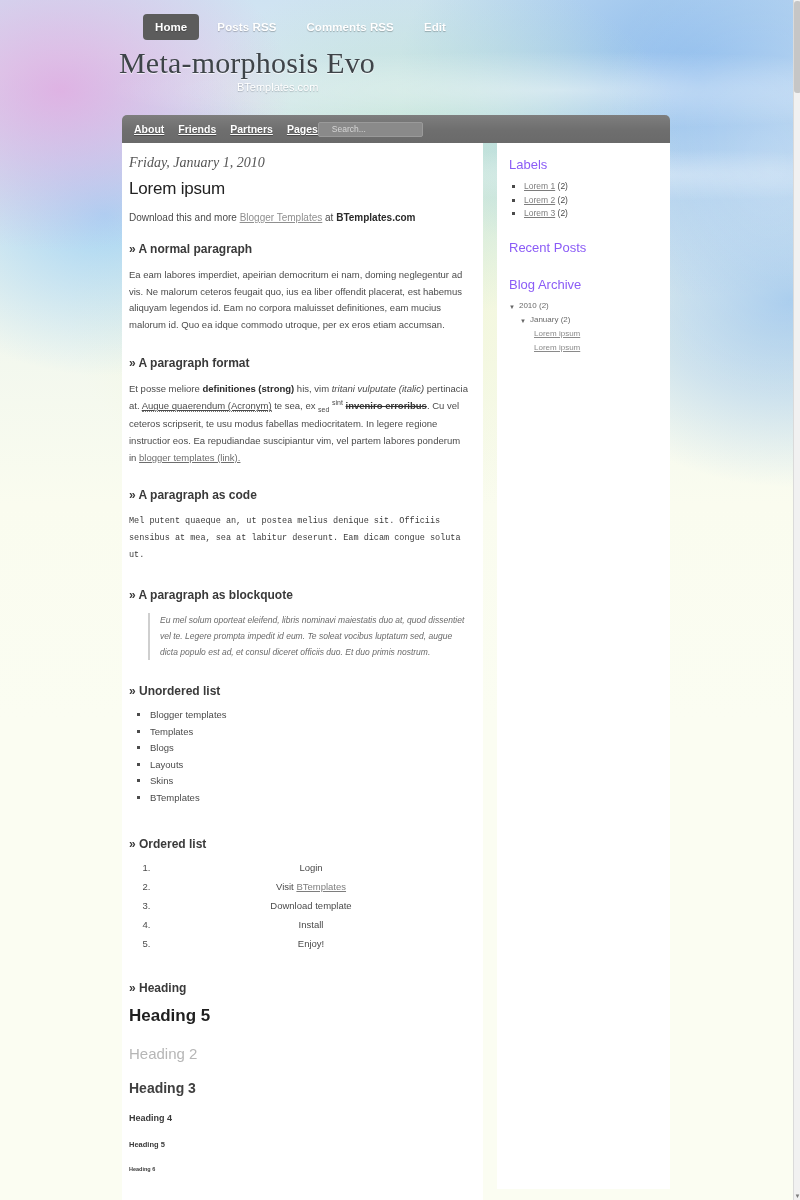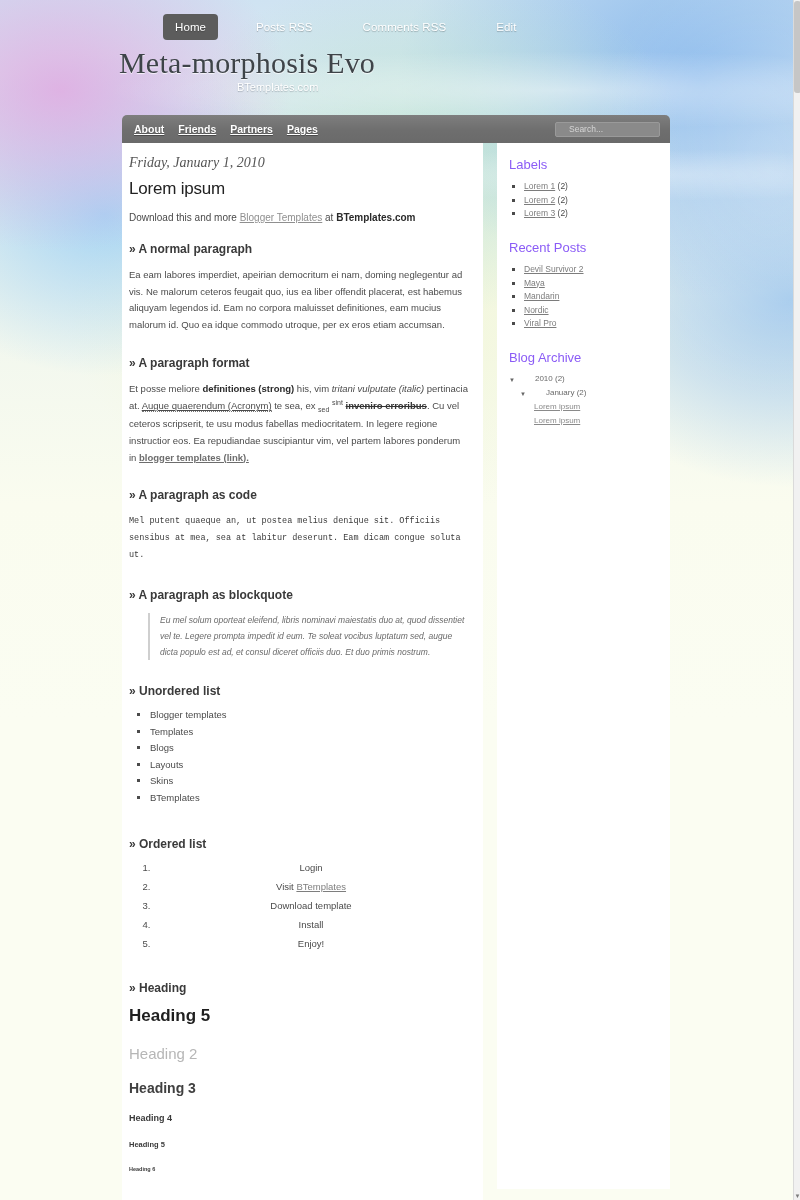--- a/index.html
+++ b/index.html
@@ -38,24 +38,23 @@
   #scrollbar .thumb { position:absolute; top:1px; left:0; width:7px; height:92px; background:#c6c6c6; border-radius:3px; }
   #scrollbar .arrow { position:absolute; left:0; width:7px; height:8px; font-size:6px; line-height:8px; text-align:center; color:#7a7a7a; }
   #scrollbar .arrow.up { top:0; } #scrollbar .arrow.down { bottom:0; }
 
   
   #wrap { position:relative; width:800px; z-index:5; }
 
   
   #topnav { padding:13px 0 0 143px; display:flex; align-items:center; gap:6px; height:40px; }
   #topnav a {
-    color:#ffffff; text-decoration:none; font-size:11.5px; font-weight:normal;
+    color:#ffffff; text-decoration:none; font-size:11.5px; font-weight:bold;
     padding:7px 12px; border-radius:4px; letter-spacing:.1px;
     text-shadow:0 1px 1px rgba(0,0,0,.25);
-    margin-left:20px;
   }
   #topnav a.active { background:#5c5c5c; }
 
   
   #titlebox { padding:6px 0 0 119px; }
   #blogtitle {
     font-family:"Liberation Serif", serif;
     font-size:30px; color:#3e4449; font-weight:normal; margin:0;
     letter-spacing:.2px;
     text-shadow:0 1px 1px rgba(255,255,255,.8);
@@ -63,21 +62,21 @@
   #blogsub {
     font-size:11px; color:#ffffff; margin:1px 0 0 118px;
     text-shadow:0 1px 1px rgba(120,130,140,.5);
   }
 
   
   #menubar {
     margin:22px 0 0 122px; width:548px; height:28px;
     background:linear-gradient(180deg,#7e7e7e 0%, #6e6e6e 55%, #6a6a6a 100%);
     border-radius:5px 5px 0 0;
-    display:flex; align-items:center; justify-content:space-between;
+    display:flex; align-items:center; 
     padding:0 10px 0 12px;
   }
   #menubar .links { display:flex; gap:14px; }
   #menubar .links a {
     color:#ffffff; font-size:10.5px; font-weight:bold; text-decoration:underline;
     text-shadow:0 1px 1px rgba(0,0,0,.3);
   }
   #searchbox {
     width:105px; height:15px; background:#8a8a8a; border:1px solid #9a9a9a;
     border-radius:2px; color:#d8d8d8; font-size:8.5px;
@@ -99,21 +98,21 @@
   .postdate { font-family:"Liberation Serif", serif; font-style:italic; font-size:14px; color:#555; margin:0 0 8px 0; }
   .posttitle { font-size:17px; font-weight:normal; color:#222; margin:0 0 13px 0; letter-spacing:-.2px; }
   .dl-line { font-size:10px; color:#4a4a4a; margin:0 0 19px 0; }
   .dl-line a { color:#8f8f8f; text-decoration:underline; }
   .dl-line b { color:#2a2a2a; }
 
   h3.sec { font-size:12px; color:#3a3a3a; margin:0 0 11px 0; font-weight:bold; }
   p.body { font-size:9.5px; color:#4b4b4b; line-height:1.75; margin:0 0 22px 0; text-align:left; }
   p.body b { color:#2a2a2a; }
   p.body i { font-style:italic; }
-  p.body a { color:#6d6d6d; text-decoration:underline;font-weight:bold; }
+  p.body a { color:#6d6d6d; text-decoration:underline; }
   p.body abbr { border-bottom:1px dotted #777; text-decoration:underline; }
   p.body del { text-decoration:line-through; font-weight:bold; color:#333; }
   p.body sub { font-size:7px; } p.body sup { font-size:7px; }
 
   pre.code {
     font-family:"Liberation Mono", monospace; font-size:8.5px; color:#3c3c3c;
     line-height:2.0; margin:0 0 24px 0; white-space:pre-wrap; word-break:break-word;
   }
   blockquote.bq {
     margin:0 0 24px 19px; padding:0 0 0 10px; border-left:2px solid #cfcfcf;
@@ -133,21 +132,21 @@
   h5.hd { font-size:7.5px; color:#3a3a3a; margin:0 0 17px 0; }
   h6.hd { font-size:5.5px; color:#3a3a3a; margin:0 0 38px 0; }
 
   
   .side-h { font-size:13px; color:#8b5cf6; font-weight:normal; margin:0 0 9px 0; }
   .side-sec { margin-bottom:22px; }
   ul.side-list { margin:0; padding-left:15px; }
   ul.side-list li { list-style:square; font-size:8.5px; color:#4a4a4a; margin-bottom:3.5px; }
   ul.side-list li a { color:#7c7c7c; text-decoration:underline; }
   .archive { font-size:8px; color:#6a6a6a; }
-  .arc-row { display:flex; align-items:flex-end; gap:20px; margin-bottom:5px; }
+  .arc-row { display:flex; align-items:flex-end; gap:4px; margin-bottom:5px; }
   .arc-row.l1 { padding-left:0px; }
   .arc-row.l2 { padding-left:11px; }
   .arc-row.l3 { padding-left:25px; }
   .tri { font-size:6px; color:#666; }
   .arc-row a { color:#8a8a8a; text-decoration:underline; font-size:8px; }
 </style>
 </head>
 <body>
 
 <div id="page-bg"></div>
@@ -249,27 +248,20 @@
           <h2 class="side-h">Labels</h2>
           <ul class="side-list">
             <li><a href="#">Lorem 1</a> <span>(2)</span></li>
             <li><a href="#">Lorem 2</a> <span>(2)</span></li>
             <li><a href="#">Lorem 3</a> <span>(2)</span></li>
           </ul>
         </div>
 
         <div class="side-sec">
           <h2 class="side-h">Recent Posts</h2>
-          <ul class="side-list">
-            <li><a href="#">Devil Survivor 2</a></li>
-            <li><a href="#">Maya</a></li>
-            <li><a href="#">Mandarin</a></li>
-            <li><a href="#">Nordic</a></li>
-            <li><a href="#">Viral Pro</a></li>
-          </ul>
         </div>
 
         <div class="side-sec">
           <h2 class="side-h">Blog Archive</h2>
           <div class="archive">
             <div class="arc-row l1">
               <span class="tri">▼</span>
               <span>2010 (2)</span>
             </div>
             <div class="arc-row l2">

